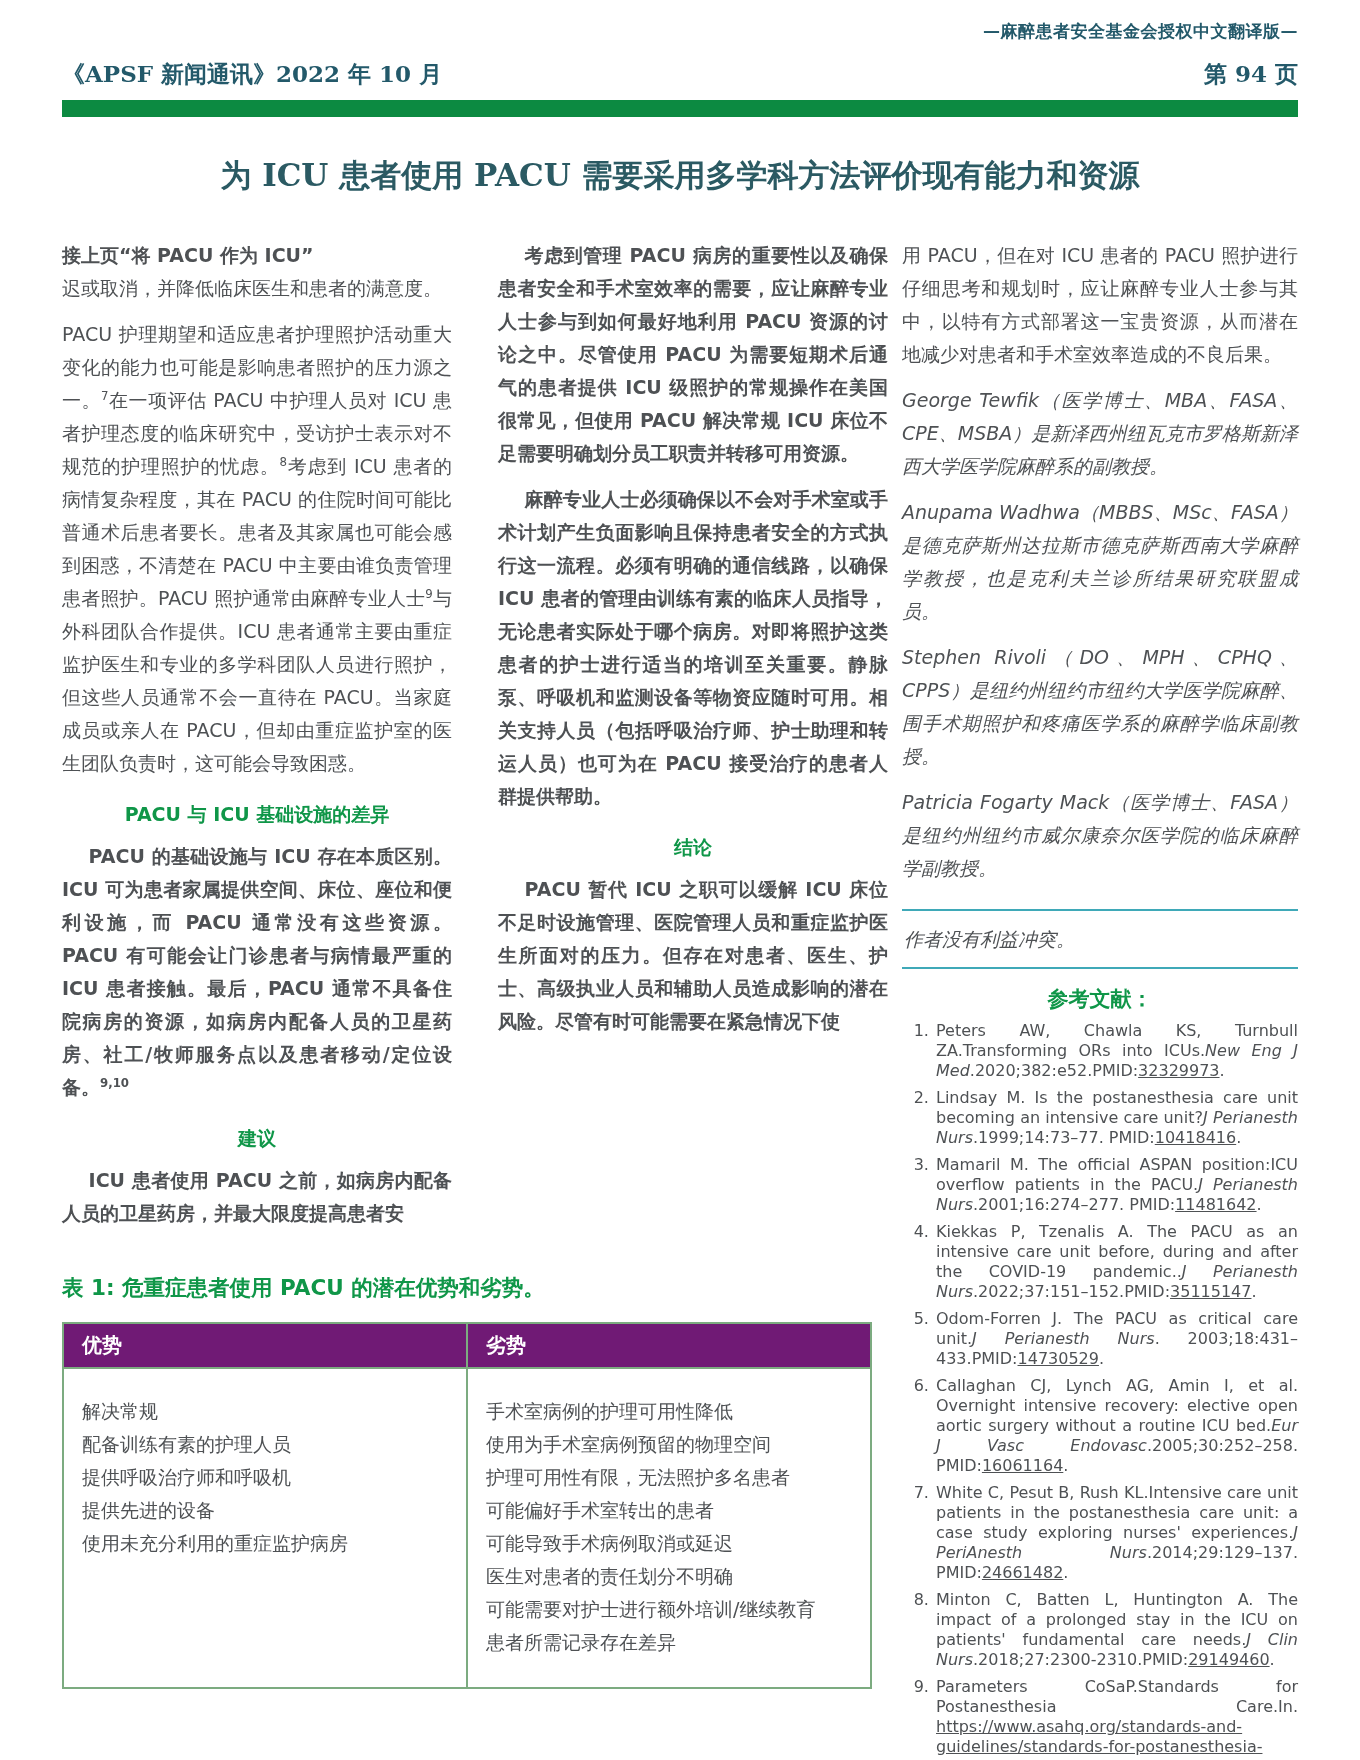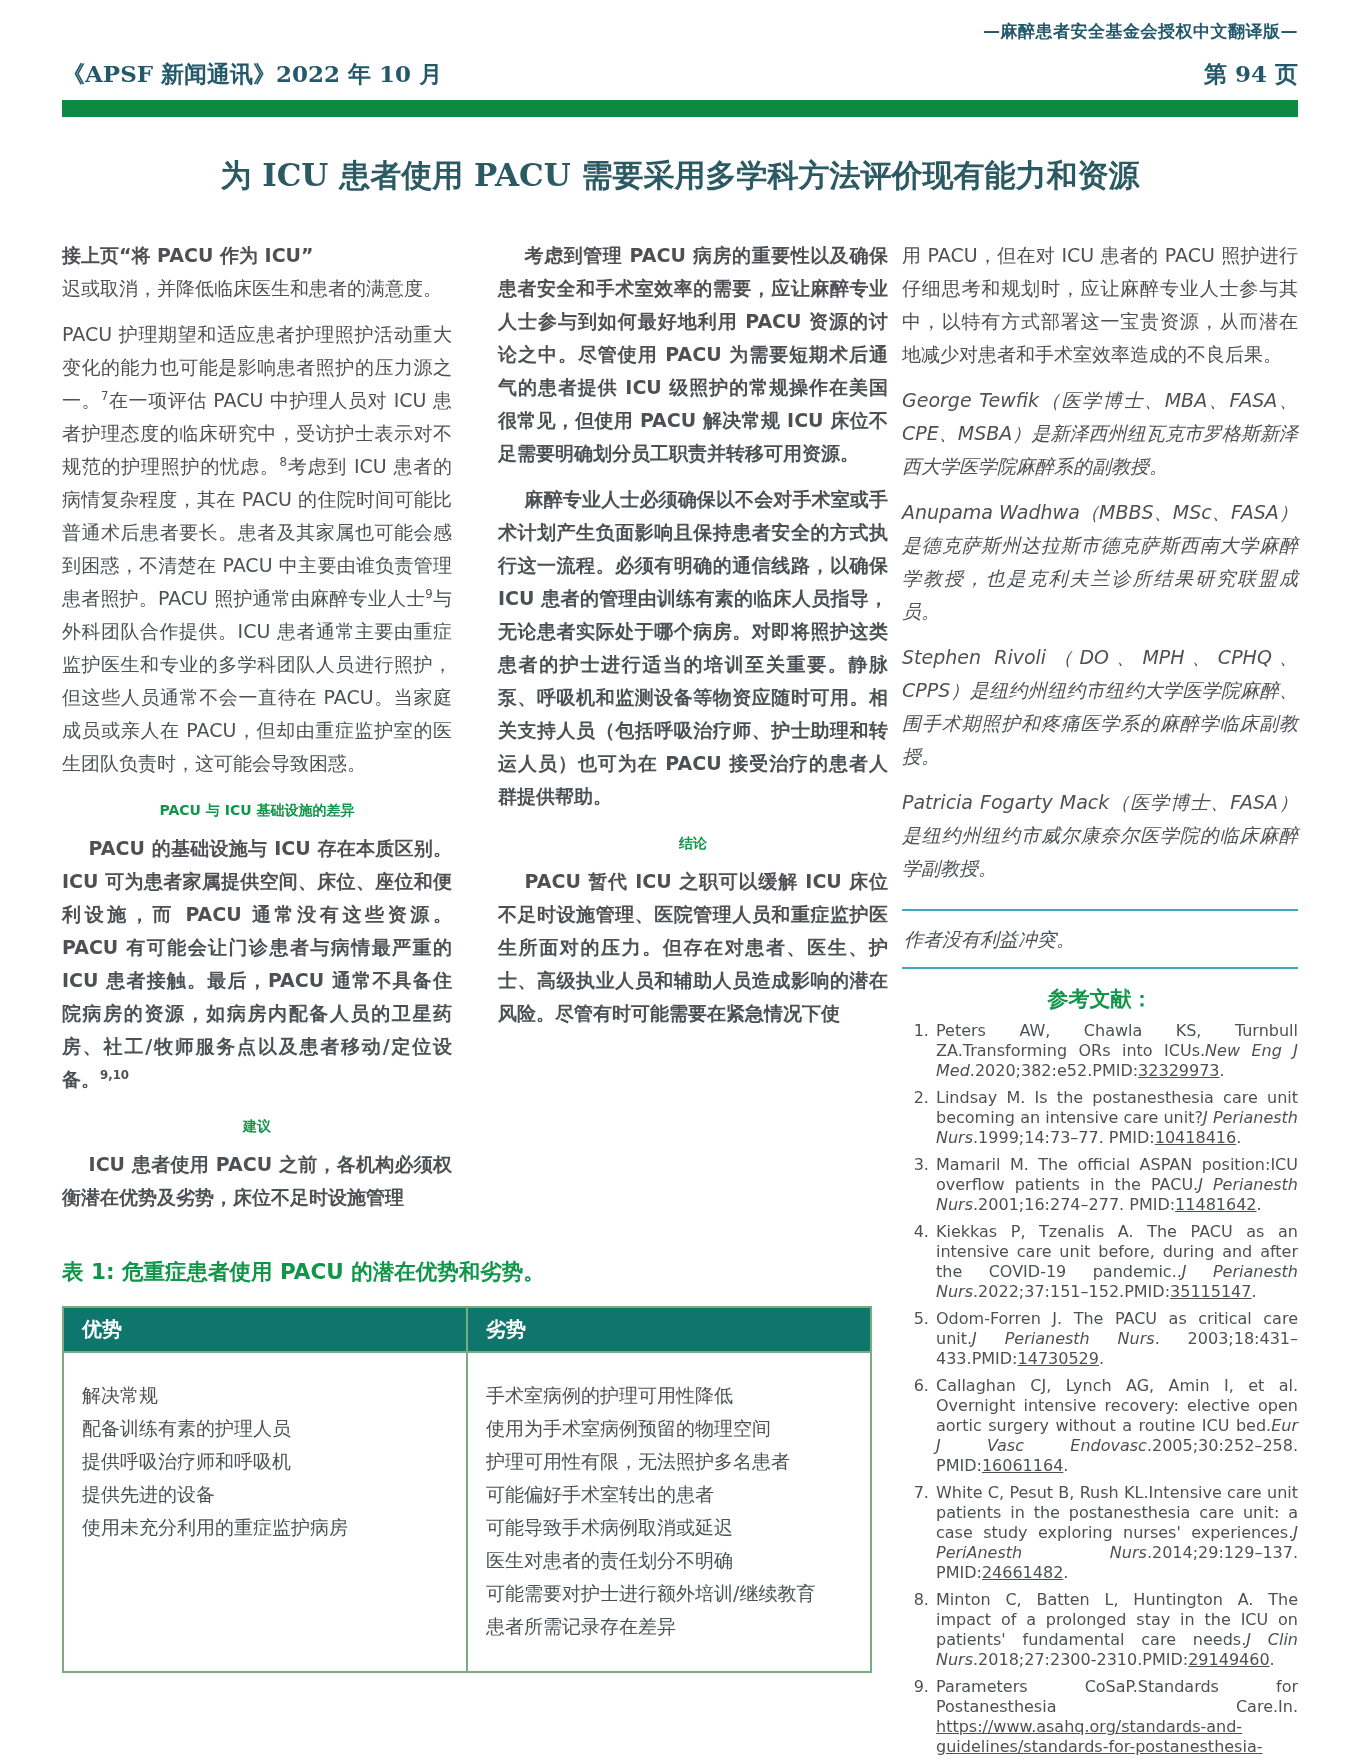--- a/index.html
+++ b/index.html
@@ -30,21 +30,21 @@
   .cols { display:flex; gap:46px; }
   .col1,.col2 { width:390px; flex:0 0 390px; }
   .col3 { width:406px; flex:1 1 auto; }
   .para,.lead,.bio {
     font-size:19px; line-height:33px; margin:0 0 13px 0; text-align:justify;
   }
   .lead { font-weight:bold; margin-bottom:0; text-align:left; }
   .indent { text-indent:1.4em;font-weight:bold; }
   .bio { font-style:italic; }
   h3.g-head {
-    color:#0f9648; text-align:center; font-size:14px; font-weight:bold;
+    color:#0f9648; text-align:center; font-size:19px; font-weight:bold;
     margin:22px 0 12px 0;
   }
   sup { font-size:0.62em; line-height:0; vertical-align:super; }
   .u { text-decoration:underline; }
   em { font-style:italic; }
   
   .conflict {
     font-style:italic; font-size:19px; line-height:30px;
     border-top:2px solid #3fa9b8; border-bottom:2px solid #3fa9b8;
     padding:13px 2px; margin-top:24px;
@@ -54,21 +54,21 @@
     margin:16px 0 8px 0;
   }
   ol.refs { margin:0; padding:0 0 0 32px; font-size:16px; line-height:20px; }
   ol.refs li { margin-bottom:7px; text-align:justify; padding-left:2px; }
   
   .table-title {
     color:#0f9648; font-weight:bold; font-size:21.5px; margin:30px 0 20px 0;
   }
   table.adv-table { width:100%; border-collapse:collapse; table-layout:fixed; }
   table.adv-table th {
-    background:#0f766e; border:2px solid #7cab80; color:#ffffff;
+    background:#701a75; border:2px solid #7cab80; color:#ffffff;
     text-align:left; font-size:20px; font-weight:bold; padding:8px 18px;
     height:41px;
   }
   table.adv-table td {
     border:2px solid #7cab80; width:50%; vertical-align:top;
     padding:26px 18px 28px 18px; font-size:19px; background:#ffffff;
   }
   .cell-line { line-height:33px; }
 </style>
 </head>
@@ -91,21 +91,21 @@
 
     <div class="left-area">
       <div class="cols">
         <div class="col1">
             <p class="lead">接上页“将 PACU 作为 ICU”</p>
             <p class="para">迟或取消，并降低临床医生和患者的满意度。</p>
             <p class="para">PACU 护理期望和适应患者护理照护活动重大变化的能力也可能是影响患者照护的压力源之一。<sup>7</sup>在一项评估 PACU 中护理人员对 ICU 患者护理态度的临床研究中，受访护士表示对不规范的护理照护的忧虑。<sup>8</sup>考虑到 ICU 患者的病情复杂程度，其在 PACU 的住院时间可能比普通术后患者要长。患者及其家属也可能会感到困惑，不清楚在 PACU 中主要由谁负责管理患者照护。PACU 照护通常由麻醉专业人士<sup>9</sup>与外科团队合作提供。ICU 患者通常主要由重症监护医生和专业的多学科团队人员进行照护，但这些人员通常不会一直待在 PACU。当家庭成员或亲人在 PACU，但却由重症监护室的医生团队负责时，这可能会导致困惑。</p>
             <h3 class="g-head">PACU 与 ICU 基础设施的差异</h3>
             <p class="para indent">PACU 的基础设施与 ICU 存在本质区别。ICU 可为患者家属提供空间、床位、座位和便利设施，而 PACU 通常没有这些资源。PACU 有可能会让门诊患者与病情最严重的 ICU 患者接触。最后，PACU 通常不具备住院病房的资源，如病房内配备人员的卫星药房、社工/牧师服务点以及患者移动/定位设备。<sup>9,10</sup></p>
             <h3 class="g-head">建议</h3>
-            <p class="para indent">ICU 患者使用 PACU 之前，各机构必须权衡潜在优势及劣势，床位不足时设施管理</p>
+            <p class="para indent">ICU 患者使用 PACU 之前，如病房内配备人员的卫星药房，并最大限度提高患者安</p>
           </div>
         <div class="col2">
             <p class="para indent">考虑到管理 PACU 病房的重要性以及确保患者安全和手术室效率的需要，应让麻醉专业人士参与到如何最好地利用 PACU 资源的讨论之中。尽管使用 PACU 为需要短期术后通气的患者提供 ICU 级照护的常规操作在美国很常见，但使用 PACU 解决常规 ICU 床位不足需要明确划分员工职责并转移可用资源。</p>
             <p class="para indent">麻醉专业人士必须确保以不会对手术室或手术计划产生负面影响且保持患者安全的方式执行这一流程。必须有明确的通信线路，以确保 ICU 患者的管理由训练有素的临床人员指导，无论患者实际处于哪个病房。对即将照护这类患者的护士进行适当的培训至关重要。静脉泵、呼吸机和监测设备等物资应随时可用。相关支持人员（包括呼吸治疗师、护士助理和转运人员）也可为在 PACU 接受治疗的患者人群提供帮助。</p>
             <h3 class="g-head">结论</h3>
             <p class="para indent">PACU 暂代 ICU 之职可以缓解 ICU 床位不足时设施管理、医院管理人员和重症监护医生所面对的压力。但存在对患者、医生、护士、高级执业人员和辅助人员造成影响的潜在风险。尽管有时可能需要在紧急情况下使</p>
           </div>
       </div>
 
       <div class="table-title">表 1: 危重症患者使用 PACU 的潜在优势和劣势。</div>

